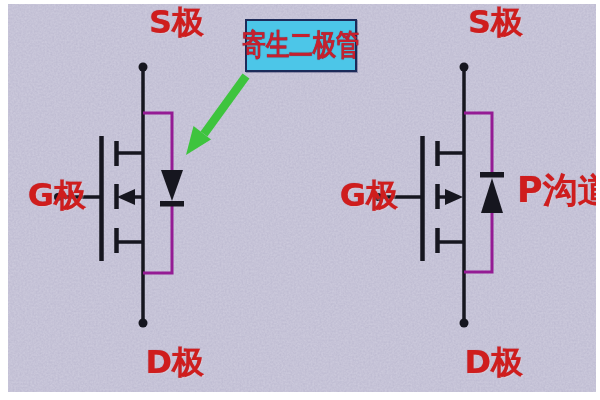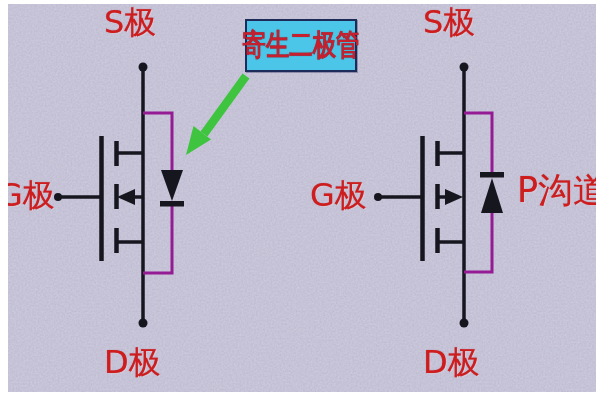--- a/index.html
+++ b/index.html
@@ -14,22 +14,22 @@
   .layer{position:absolute;left:-8px;top:-4px;width:600px;height:400px;}
   svg{display:block;}
   .wire{stroke:var(--wire,#16161f);fill:none;}
   .dot{fill:var(--wire,#16161f);stroke:none;}
   .branch{stroke:var(--branch,#941b94);fill:none;}
   .diode{fill:var(--wire,#0d0d14);stroke:none;}
   .arrowfill{fill:var(--wire,#16161f);stroke:none;}
   .garrow{stroke:var(--arrow,#3ec43e);fill:none;}
   .garrowhead{fill:var(--arrow,#3ec43e);stroke:none;}
   .lbl{
-    position:absolute;color:var(--label,#cf1d1d);font-weight:normal;
-    text-align:left;line-height:1.05;white-space:nowrap;
+    position:absolute;color:var(--label,#cf1d1d);font-weight:bold;
+    text-align:right;line-height:1.05;white-space:nowrap;
     text-shadow:0 0 1px rgba(140,0,30,.55), 1px 1px 0 rgba(255,235,235,.35);
   }
   .lbl-electrode{font-size:32px;letter-spacing:0px;}
   .lbl-channel{font-size:35px;}
   .callout{
     position:absolute;left:237px;top:15px;width:112px;height:53px;
     background:var(--callout_bg,#4cc6e8);
     border:2px solid var(--callout_border,#1c2b59);
     box-sizing:border-box;display:flex;align-items:center;justify-content:center;
     box-shadow:1px 1px 0 rgba(40,40,90,.35);

